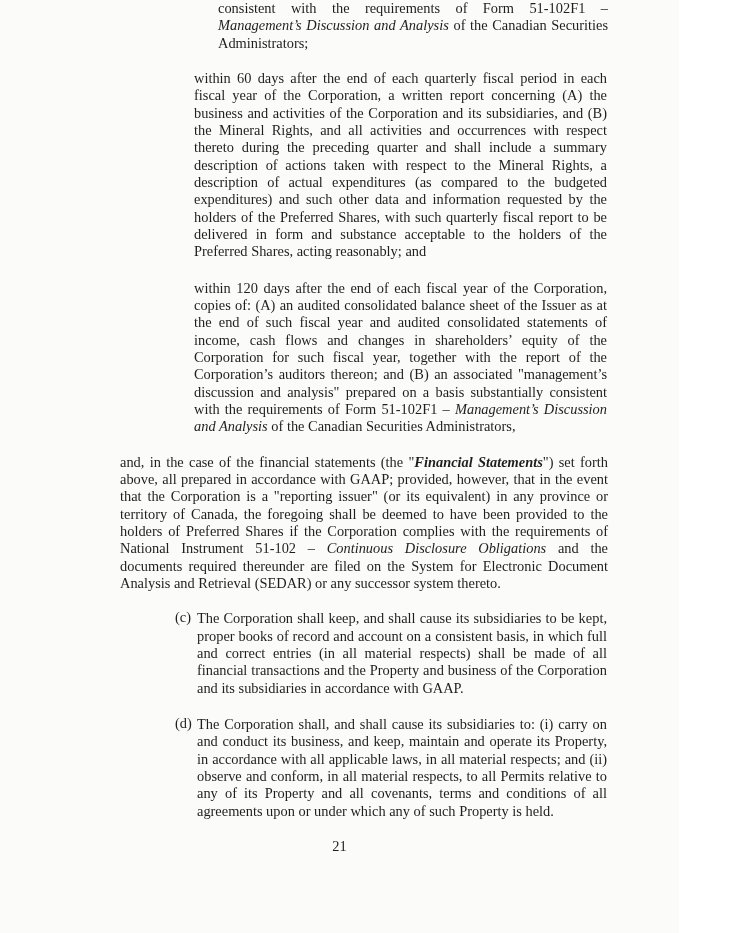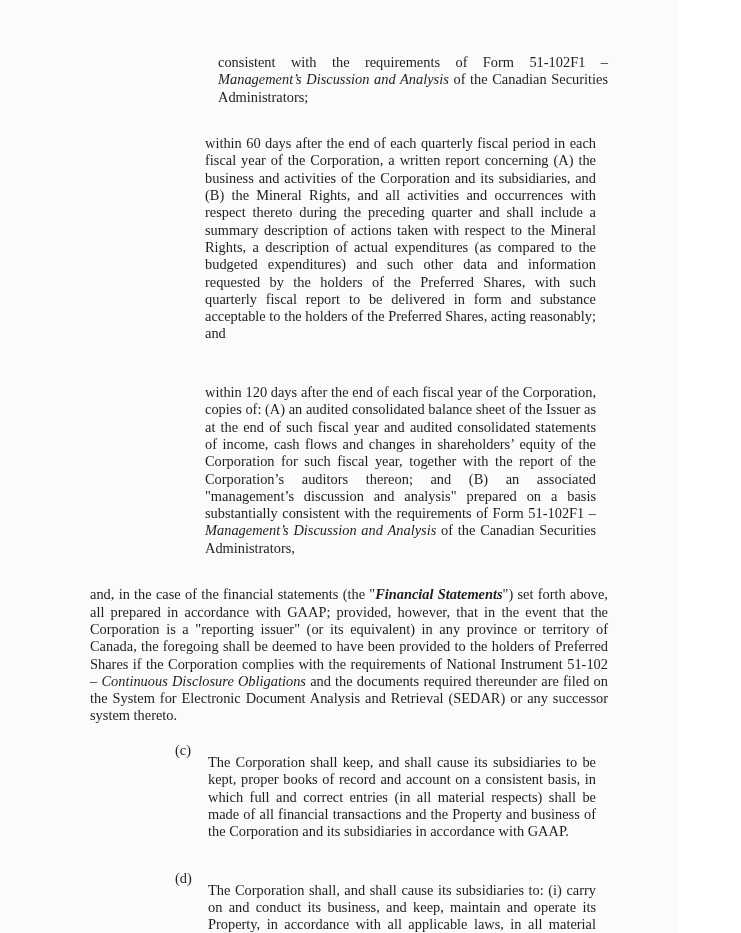--- a/index.html
+++ b/index.html
@@ -13,27 +13,26 @@
   }
   .page{
     position:relative;
     width:679px;height:933px;
     box-sizing:border-box;
     background:var(--paper);
     color:var(--ink);
     font-family:"Liberation Serif", serif;
     font-size:14.4px;
     line-height:17.3px;
-    padding-top:54px;
     overflow:hidden;
   }
-  p{margin:12px;}
+  p{margin:1px;}
   .block{margin:0 71px 17.3px 0;}
   .cont{margin-left:218px;text-align:justify;}
-  .hang{margin-left:90px;text-align:justify;}
+  .hang{margin-left:120px;text-align:justify;}
   .item{display:flex;}
   .item.roman{margin-left:193px;}
   .item.alpha{margin-left:175px;}
   .item .marker{flex:0 0 25px;}
   .item.alpha .marker{flex:0 0 21px;}
   .item .body{flex:1;text-align:justify;}
   .run-italic{font-style:italic;}
   .run-bold-italic{font-style:italic;font-weight:700;}
   .footer{margin-top:16px;text-align:center;}
 </style>

